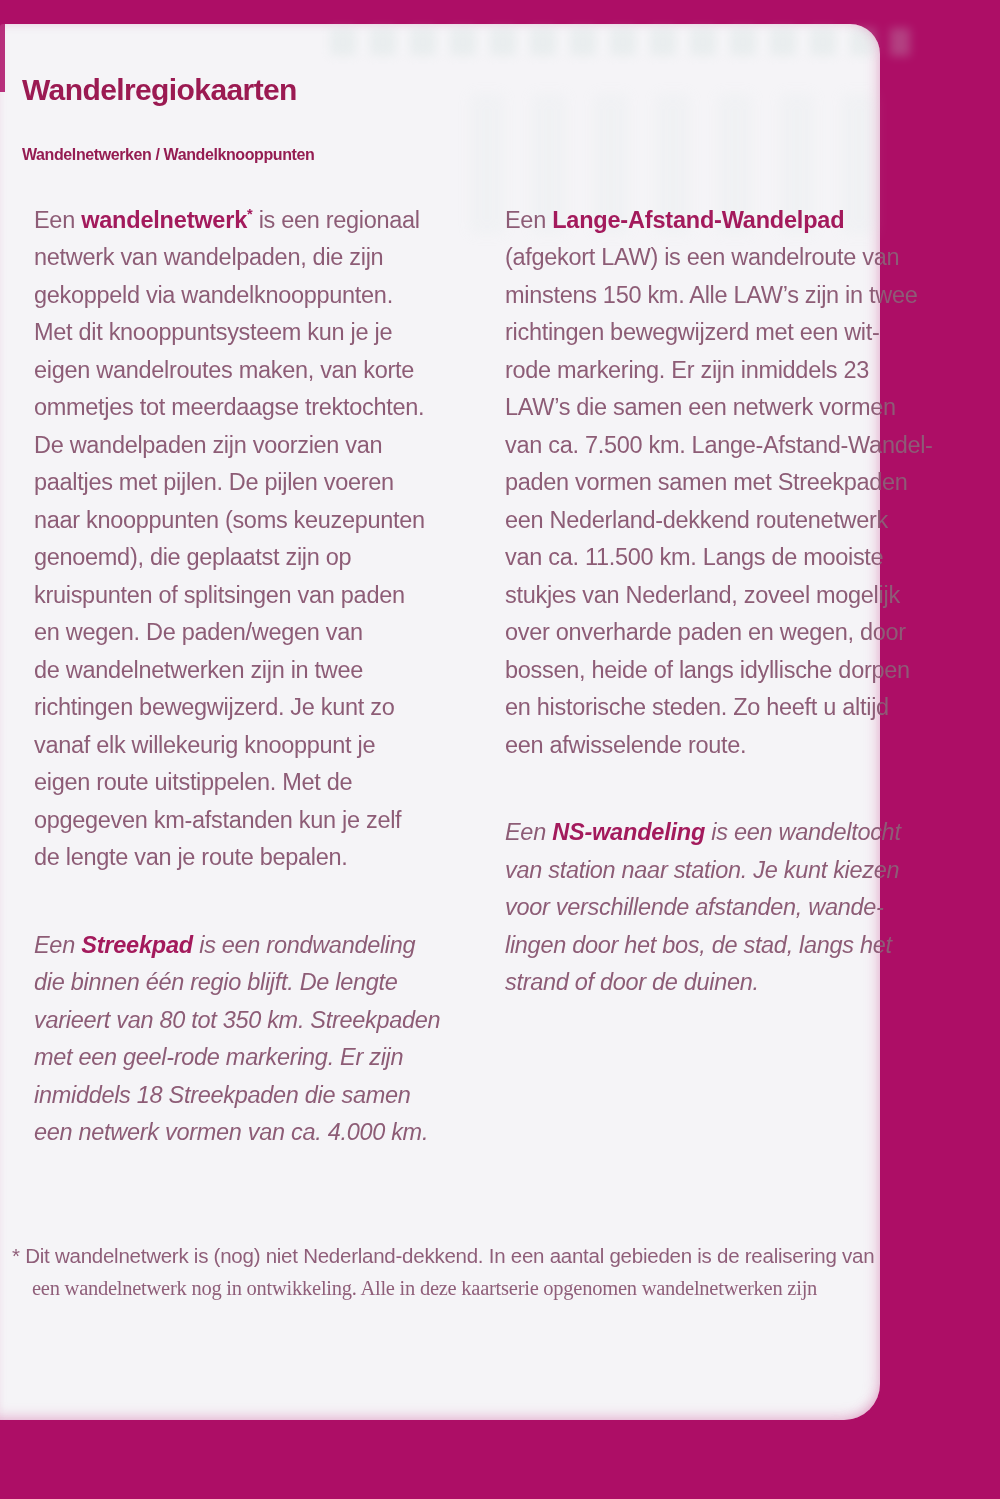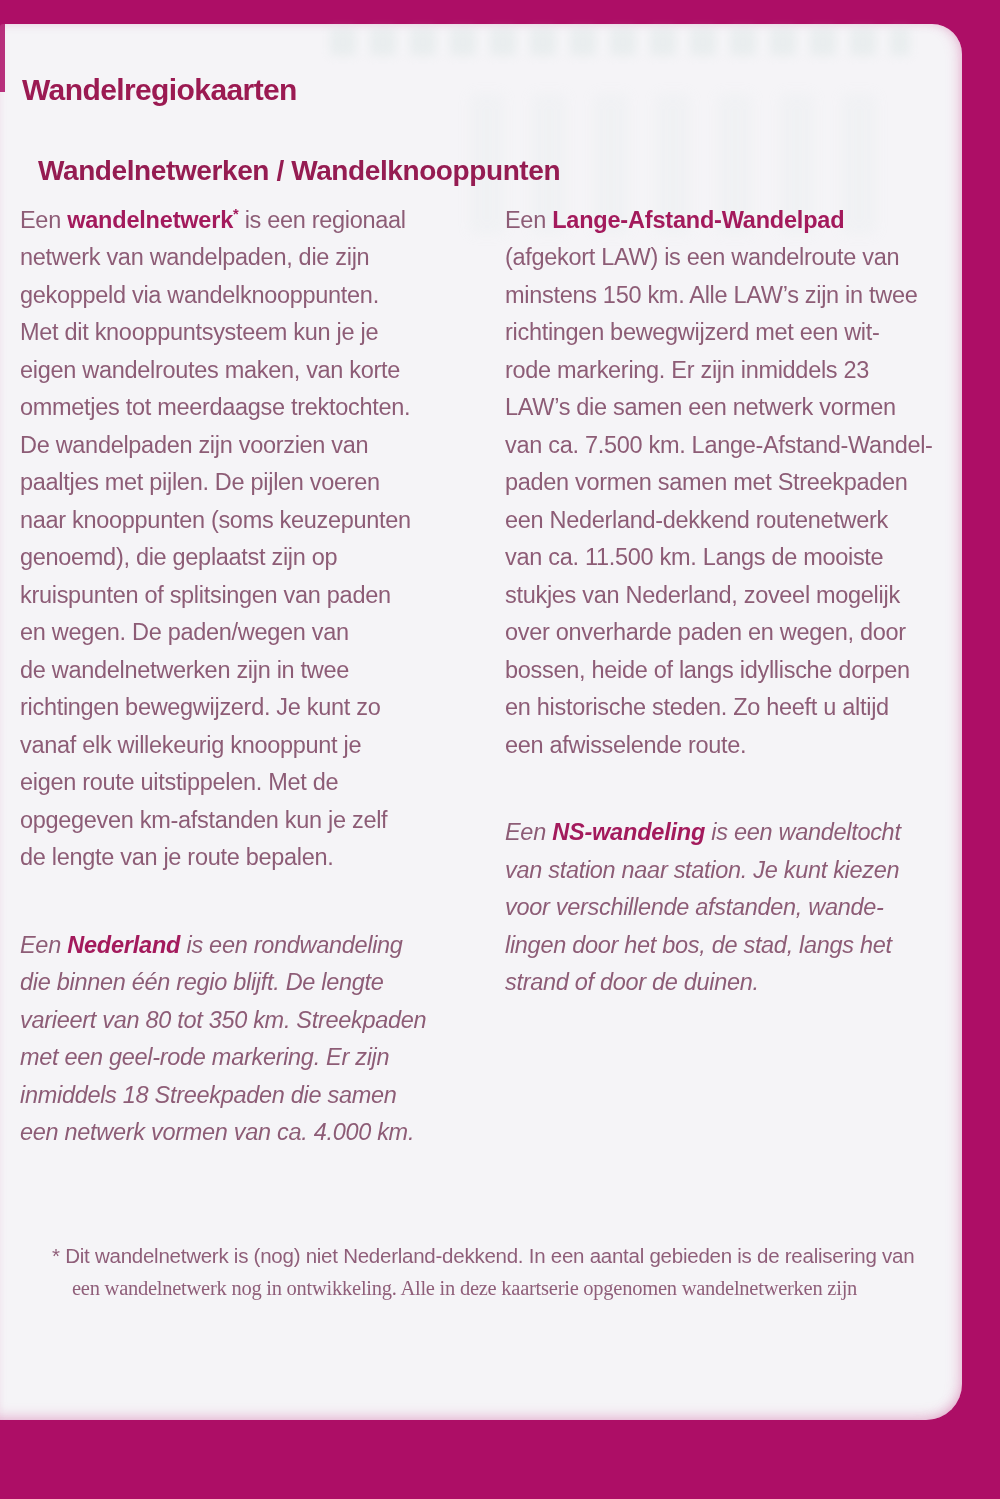--- a/index.html
+++ b/index.html
@@ -3,21 +3,21 @@
 <meta charset="utf-8">
 <style>
   html,body{margin:0;padding:0;}
   body{
     width:1000px;height:1499px;position:relative;overflow:hidden;
     background:#ad0e66;
     font-family:"Liberation Sans","DejaVu Sans",sans-serif;
   }
   
   .paper{
-    position:absolute;left:0;top:24px;width:962px;height:1396px;
+    position:absolute;left:0;top:24px;width:880px;height:1396px;
     background:#f5f4f7;
     border-radius:3px 30px 36px 0;
     box-shadow:
       inset -10px 0 14px -8px rgba(205,80,150,.35),
       inset 0 -10px 14px -8px rgba(205,80,150,.40),
       inset 0 6px 10px -6px rgba(215,120,175,.25);
   }
   .left-sliver{position:absolute;left:0;top:0;width:5px;height:92px;background:#ad0e66;opacity:.85;}
   
   .ghost1{position:absolute;left:330px;top:4px;width:580px;height:28px;
@@ -25,56 +25,56 @@
     filter:blur(5px);opacity:.45;}
   .ghost2{position:absolute;left:470px;top:70px;width:420px;height:140px;
     background:repeating-linear-gradient(90deg,rgba(205,222,220,.4) 0 34px,rgba(245,244,247,0) 34px 62px);
     filter:blur(7px);opacity:.30;}
   h1.title{
     position:absolute;left:22px;top:48px;margin:0;
     font-size:30px;line-height:36px;font-weight:700;letter-spacing:-.6px;
     color:#9b1a52;
   }
   h2.subtitle{
-    position:absolute;left:22px;top:116px;margin:16px;
-    font-size:28px;line-height:30px;font-weight:700;letter-spacing:-.4px;
+    position:absolute;left:22px;top:116px;margin:0;
+    font-size:16px;line-height:30px;font-weight:700;letter-spacing:-.4px;
     color:#951c52;
   }
   .col{position:absolute;top:172px;font-size:23.5px;color:#8d5c76;letter-spacing:-.3px;}
-  .col-left{left:20px;width:438px;}
+  .col-left{left:34px;width:438px;}
   .col-right{left:505px;width:456px;}
   .para{margin:0;}
   .para + .para{margin-top:44px;font-style:italic;}
   .line{display:block;line-height:37.5px;white-space:nowrap;}
   b.kw{font-weight:700;color:#a31a5c;letter-spacing:-.2px;}
   sup.star{font-weight:700;color:#a31a5c;font-size:62%;vertical-align:super;}
   .footnote{
     position:absolute;left:12px;top:1216px;width:950px;
     font-size:20.5px;color:#8f5e79;letter-spacing:-.25px;
   }
-  .fn-line{line-height:32px;white-space:nowrap;margin-left:40px;}
+  .fn-line{line-height:32px;white-space:nowrap;}
   .fn-line:not(:first-child){padding-left:20px;font-family:Liberation Serif, serif;}
 </style>
 </head>
 <body>
 
 <div class="paper">
   <div class="ghost1"></div>
   <div class="ghost2"></div>
 
   <h1 class="title">Wandelregiokaarten</h1>
   <h2 class="subtitle">Wandelnetwerken / Wandelknooppunten</h2>
 
   <div class="col col-left">
     <p class="para">
       <span class="line"><span>Een </span><b class="kw">wandelnetwerk</b><sup class="star">*</sup><span> is een regionaal</span></span>
       <span><span class="line">netwerk van wandelpaden, die zijn</span><span class="line">gekoppeld via wandelknooppunten.</span><span class="line">Met dit knooppuntsysteem kun je je</span><span class="line">eigen wandelroutes maken, van korte</span><span class="line">ommetjes tot meerdaagse trektochten.</span><span class="line">De wandelpaden zijn voorzien van</span><span class="line">paaltjes met pijlen. De pijlen voeren</span><span class="line">naar knooppunten (soms keuzepunten</span><span class="line">genoemd), die geplaatst zijn op</span><span class="line">kruispunten of splitsingen van paden</span><span class="line">en wegen. De paden/wegen van</span><span class="line">de wandelnetwerken zijn in twee</span><span class="line">richtingen bewegwijzerd. Je kunt zo</span><span class="line">vanaf elk willekeurig knooppunt je</span><span class="line">eigen route uitstippelen. Met de</span><span class="line">opgegeven km-afstanden kun je zelf</span><span class="line">de lengte van je route bepalen.</span></span>
     </p>
     <p class="para">
-      <span class="line"><span>Een </span><b class="kw">Nederland</b><sup class="star"></sup><span> is een rondwandeling</span></span>
+      <span class="line"><span>Een </span><b class="kw">Streekpad</b><sup class="star"></sup><span> is een rondwandeling</span></span>
       <span><span class="line">die binnen één regio blijft. De lengte</span><span class="line">varieert van 80 tot 350 km. Streekpaden</span><span class="line">met een geel-rode markering. Er zijn</span><span class="line">inmiddels 18 Streekpaden die samen</span><span class="line">een netwerk vormen van ca. 4.000 km.</span></span>
     </p>
   </div>
 
   <div class="col col-right">
     <p class="para">
       <span class="line"><span>Een </span><b class="kw">Lange-Afstand-Wandelpad</b><sup class="star"></sup><span></span></span>
       <span><span class="line">(afgekort LAW) is een wandelroute van</span><span class="line">minstens 150 km. Alle LAW’s zijn in twee</span><span class="line">richtingen bewegwijzerd met een wit-</span><span class="line">rode markering. Er zijn inmiddels 23</span><span class="line">LAW’s die samen een netwerk vormen</span><span class="line">van ca. 7.500 km. Lange-Afstand-Wandel-</span><span class="line">paden vormen samen met Streekpaden</span><span class="line">een Nederland-dekkend routenetwerk</span><span class="line">van ca. 11.500 km. Langs de mooiste</span><span class="line">stukjes van Nederland, zoveel mogelijk</span><span class="line">over onverharde paden en wegen, door</span><span class="line">bossen, heide of langs idyllische dorpen</span><span class="line">en historische steden. Zo heeft u altijd</span><span class="line">een afwisselende route.</span></span>
     </p>
     <p class="para">

